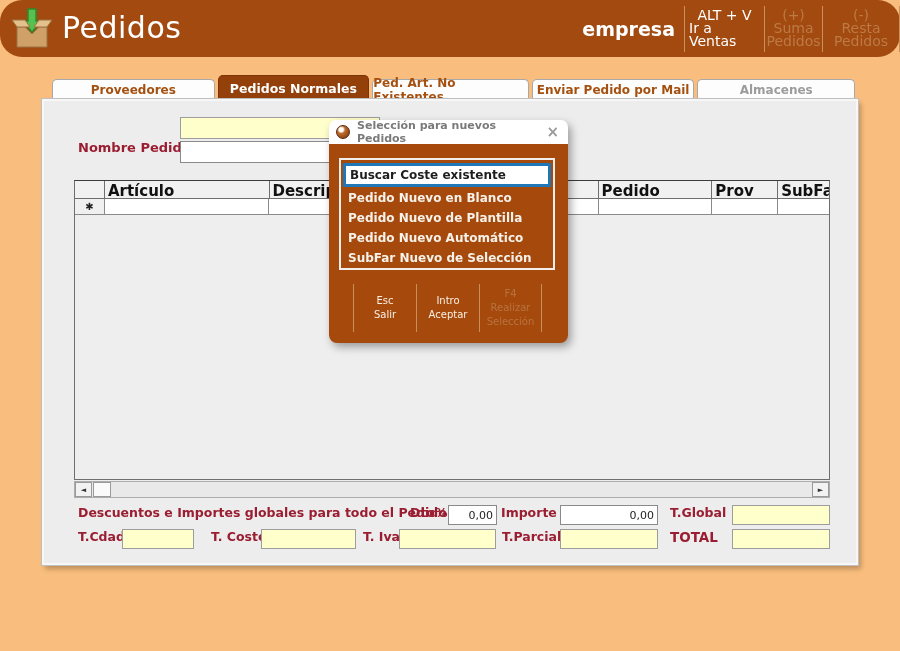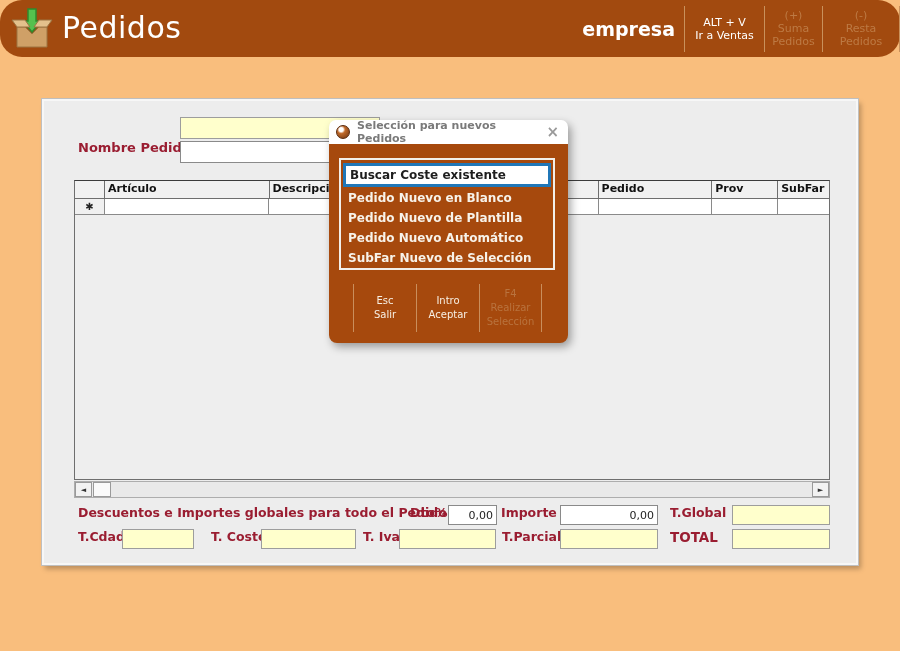--- a/index.html
+++ b/index.html
@@ -12,21 +12,21 @@
   body{font-family:"DejaVu Sans","Liberation Sans",sans-serif;}
   .screen{position:relative; width:900px; height:651px; background:var(--page-bg,#F9BE7D); overflow:hidden;}
 
   
   .titlebar{position:absolute; left:0; top:0; width:900px; height:57px; background:var(--header-bg,#A24A0F);border-radius:22px;}
   .app-icon{position:absolute; left:10px; top:5px; width:44px; height:46px;}
   .app-title{position:absolute; left:62px; top:10px; font-size:30px; font-weight:500; color:#FFFFFF; letter-spacing:.5px;}
   .hdr-right{position:absolute; right:0; top:0; height:57px; display:flex; align-items:center;}
   .company{font-size:19px; font-weight:600; color:#FFFFFF; margin-right:9px;}
   .hdr-btn{height:46px; display:flex; flex-direction:column; justify-content:center; align-items:center;
-           font-size:11px; line-height:13px; color:#FFFFFF; border-left:1px solid #C9915B; padding:0 4px;}
+           font-size:14px; line-height:13px; color:#FFFFFF; border-left:1px solid #C9915B; padding:0 4px;}
   .hdr-btn.w1{width:80px;} .hdr-btn.w2{width:58px;} .hdr-btn.w3{width:78px; border-right:1px solid #C9915B;}
   .hdr-btn.disabled{color:var(--disabled-text,#BD7A44);}
 
   
   .tabs{position:absolute; left:42px; top:75px; width:816px; height:25px; display:flex; align-items:flex-end;}
   .tab{height:21px; display:flex; align-items:center; justify-content:center;
        background:#FDFDFD; border:1px solid #A8A8A8; border-bottom:none; border-radius:5px 5px 0 0;
        font-size:12px; font-weight:bold; color:var(--tab-text,#A5500F); margin-right:3px; cursor:default;}
   .tab.t1{width:163px; margin-left:10px;} .tab.t3{width:157px;} .tab.t4{width:163px;} .tab.t5{width:158px; color:#9C9C9C;}
   .tab.active{width:152px; height:25px; background:var(--active-tab-bg,#93400A); border:1px solid #7A3408;
@@ -43,21 +43,21 @@
 
   .search-input{left:136px; top:16px; width:200px; height:22px;}
   .name-label{left:34px; top:39px; font-size:13px;}
   .name-input{left:136px; top:40px; width:200px; height:22px;}
 
   
   .grid{position:absolute; left:30px; top:79px; width:756px; height:300px; background:#EEEEEE;
         border:1px solid #6E6E6E; border-top:1px solid #3C3C3C; overflow:hidden;}
   .grid-row{display:flex; width:100%;}
   .gh{height:18px; background:#F1F1F1; border-right:1px solid #6E6E6E; border-bottom:1px solid #6E6E6E;
-      font-size:11px; font-weight:bold; color:#111; padding:1px 3px; overflow:hidden; white-space:nowrap;}
+      font-size:15px; font-weight:bold; color:#111; padding:1px 3px; overflow:hidden; white-space:nowrap;}
   .gc{height:16px; background:#FFFFFF; border-right:1px solid #8A8A8A; border-bottom:1px solid #8A8A8A;}
   .c0{width:30px;} .c1{width:165px;} .c2{width:330px;} .c3{width:114px; text-align:left;} .c4{width:66px;} .c5{width:51px; border-right:none;}
   .gc.c0{background:#F0F0F0; text-align:center; font-size:10px; line-height:15px; color:#222;}
 
   
   .hscroll{position:absolute; left:30px; top:380px; width:756px; height:17px; background:#E9E9E9; border:1px solid #ADADAD; display:flex;}
   .sc-btn{width:17px; height:15px; background:#F2F2F2; border:1px solid #9A9A9A; font-size:7px; color:#333;
           display:flex; align-items:center; justify-content:center;}
   .sc-thumb{width:18px; height:15px; background:#FAFAFA; border:1px solid #9A9A9A; margin-left:1px;}
   .sc-track{flex:1;}
@@ -110,20 +110,27 @@
         <span>Pedidos</span>
       </div>
       <div class="hdr-btn w3 disabled">
         <span>(-)</span>
         <span>Resta</span>
         <span>Pedidos</span>
       </div>
     </div>
   </div>
 
+  <div class="tabs">
+    <div class="tab t1">Proveedores</div>
+    <div class="tab active">Pedidos Normales</div>
+    <div class="tab t3">Ped. Art. No Existentes</div>
+    <div class="tab t4">Enviar Pedido por Mail</div>
+    <div class="tab t5">Almacenes</div>
+  </div>
 
   <div class="panel">
 
     <input class="field yellow search-input" value="" style="">
     <div class="mlabel name-label">Nombre Pedido</div>
     <input class="field name-input" value="" style="">
 
     <div class="grid">
       <div class="grid-row">
         <div class="gh c0"></div>

